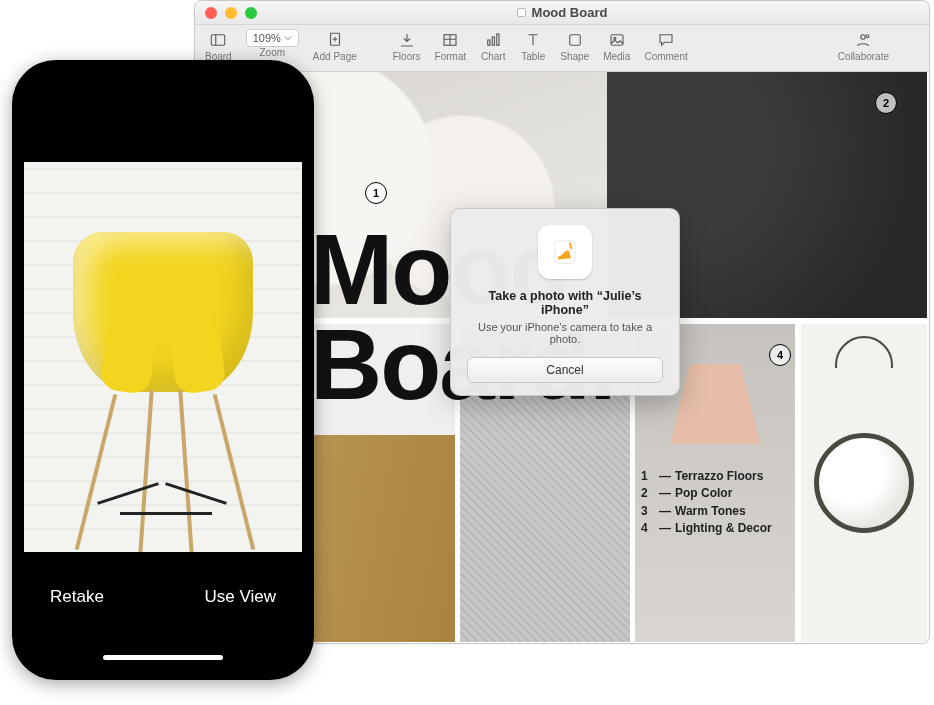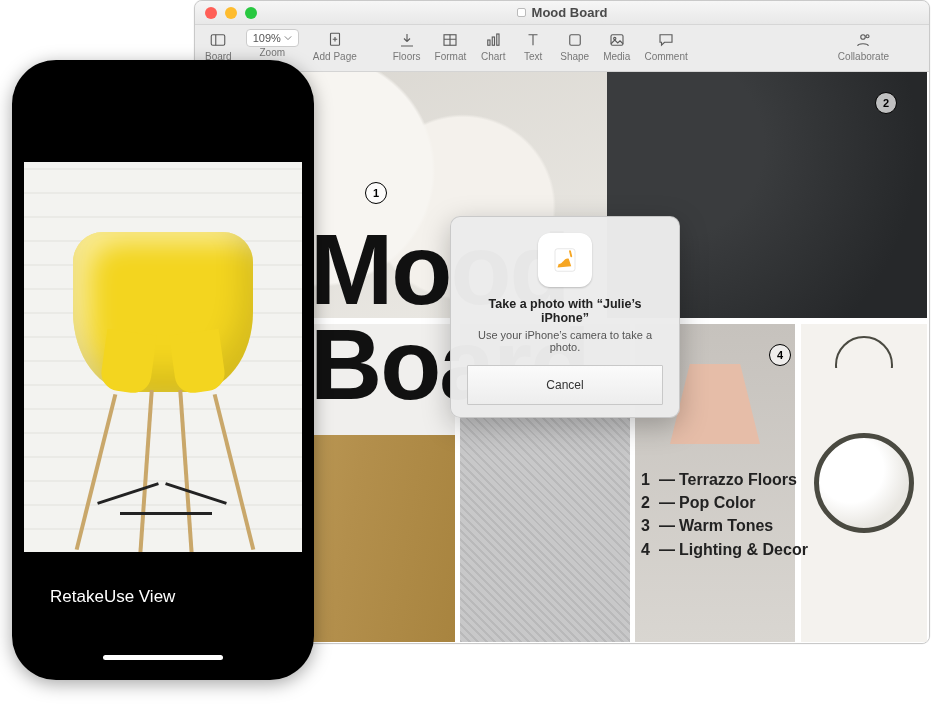--- a/index.html
+++ b/index.html
@@ -109,56 +109,55 @@
   }
 
   .big-text {
     position:absolute; left:115px; top:150px;
     font-weight:900; font-size:100px; line-height:0.95; color:#111; letter-spacing:-2px;
     z-index:5;
   }
 
   .legend {
     position:absolute; left:446px; top:396px; z-index:6;
-    font-size:16px; font-weight:700; color:#222; line-height:1.45;
+    font-size:12px; font-weight:700; color:#222; line-height:1.45;
   }
   .legend-row span.num { display:inline-block; width:14px; }
   .legend-row span.dash { margin:0 4px; }
 
   .marker {
     position:absolute; width:22px; height:22px; border:1.5px solid #000; border-radius:50%;
     background:rgba(255,255,255,0.7); font-size:11px; font-weight:700;
     display:flex; align-items:center; justify-content:center; z-index:7;
   }
 
   
   .dialog {
     position:absolute; left:255px; top:136px; width:230px;
     background:rgba(236,236,236,0.98);
     border:1px solid rgba(0,0,0,0.15);
     border-radius:10px;
     padding:16px 16px 12px;
     box-shadow:0 8px 28px rgba(0,0,0,0.25);
     z-index:20;
     text-align:center;
-    margin-top:8px;
   }
   .dialog-icon {
     width:54px; height:54px; margin:0 auto 10px;
     background:#fff; border-radius:12px;
     box-shadow:0 1px 2px rgba(0,0,0,0.2);
     display:flex; align-items:center; justify-content:center;
   }
   .dialog-icon svg { width:30px; height:30px; }
   .dialog-title { font-size:12.5px; font-weight:700; color:#222; margin-bottom:4px; }
   .dialog-sub { font-size:11px; color:#555; margin-bottom:12px; }
   .dialog-btn {
-    width:100%; padding:12px 0;
+    width:100%; padding:5px 0;
     background:linear-gradient(#fbfbfb,#ededed);
-    border:1px solid #c8c8c8; border-radius:1px;
+    border:1px solid #c8c8c8; border-radius:6px;
     font-size:12px; color:#333; cursor:pointer;
   }
 
   
   .iphone {
     position:absolute; left:12px; top:60px;
     width:302px; height:620px;
     background:#000; border-radius:44px;
     padding:12px;
     box-shadow:0 4px 18px rgba(0,0,0,0.35);
@@ -198,21 +197,21 @@
   .leg.l1{ left:70px; height:160px; top:230px; transform:rotate(14deg);}
   .leg.l2{ left:120px; height:165px; top:228px; transform:rotate(4deg);}
   .leg.l3{ left:160px; height:165px; top:228px; transform:rotate(-4deg);}
   .leg.l4{ left:208px; height:160px; top:230px; transform:rotate(-14deg);}
   .strut { position:absolute; height:3px; background:#222; }
   .strut.s1{ left:72px; top:330px; width:64px; transform:rotate(-18deg);}
   .strut.s2{ left:140px; top:330px; width:64px; transform:rotate(18deg);}
   .strut.s3{ left:96px; top:350px; width:92px;}
   .cam-footer {
     position:absolute; bottom:0; left:0; right:0; height:120px;
-    display:flex; justify-content:flex-start; align-items:center;
+    display:flex; justify-content:space-between; align-items:center;
     padding:0 26px 22px; color:#fff; font-size:17px;
   }
   .home-bar { position:absolute; bottom:8px; left:50%; transform:translateX(-50%);
     width:120px; height:5px; background:#fff; border-radius:3px; }
 
 </style>
 </head>
 <body>
 
 <div class="mac-window">
@@ -292,21 +291,21 @@
             </svg>
           </div>
         <span>Chart</span>
       </div>
       <div class="tb-item">
         <div class="tb-icon">
             <svg viewBox="0 0 24 24">
               <path d="M6 5h12M12 5v14"></path>
             </svg>
           </div>
-        <span>Text</span>
+        <span>Table</span>
       </div>
       <div class="tb-item">
         <div class="tb-icon">
             <svg viewBox="0 0 24 24">
               <rect x="5" y="5" width="14" height="14" rx="2"></rect>
             </svg>
           </div>
         <span>Shape</span>
       </div>
       <div class="tb-item">

